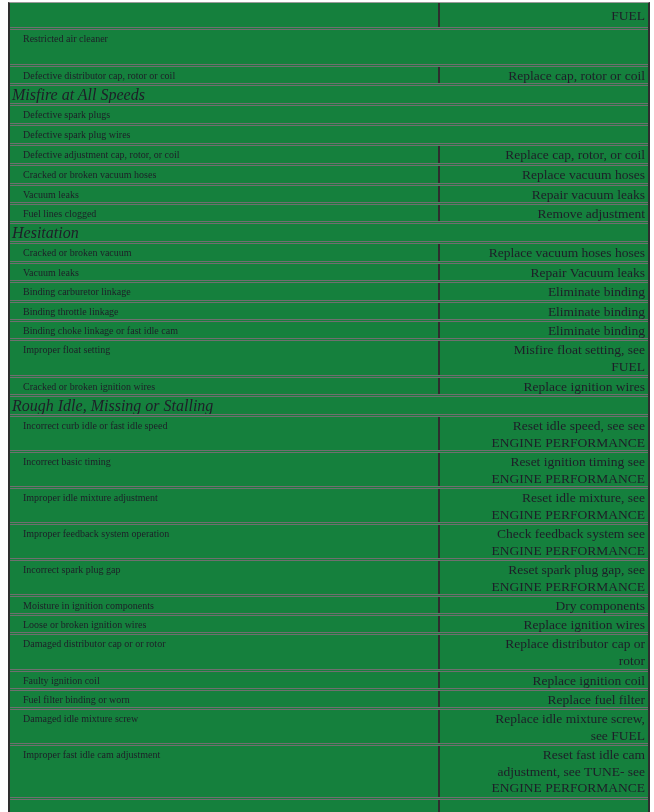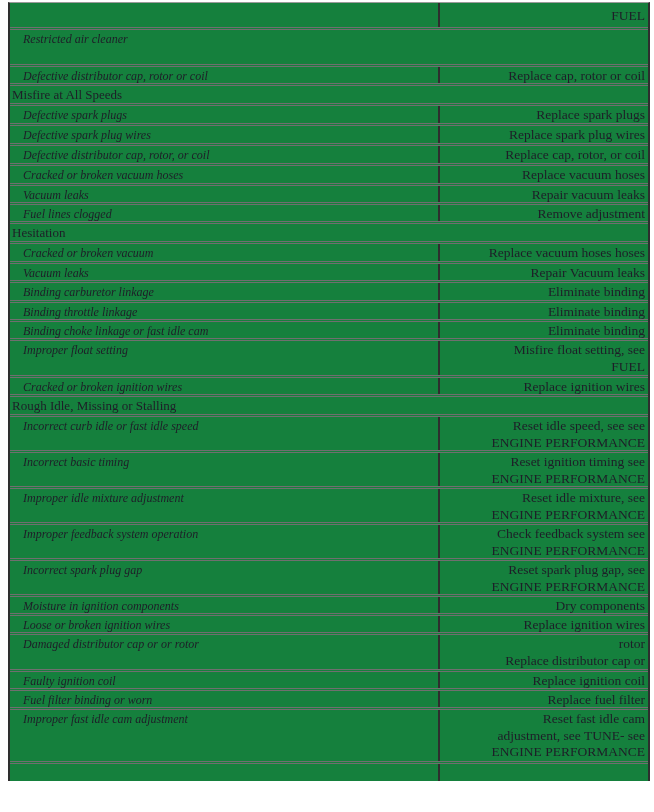--- a/index.html
+++ b/index.html
@@ -16,36 +16,36 @@
     background:#15803d;
   }
   .row{
     display:flex;box-sizing:border-box;overflow:hidden;
     border-bottom:3px double #6f6f6f;
   }
   .row.noborder{border-bottom:none;}
   .cl{
     flex:1;min-width:0;box-sizing:border-box;
     padding:1px 4px 0 13px;
-    font-size:12px;line-height:16.5px;white-space:nowrap;overflow:hidden;font-style:italic;
+    font-size:10px;line-height:16.5px;white-space:nowrap;overflow:hidden;
   }
   .cr{
     width:210px;box-sizing:border-box;
     border-left:2px solid #2e2e2e;
     text-align:right;
     padding:1px 3px 0 2px;
     font-size:13.5px;line-height:16.5px;overflow:hidden;
   }
   .cr .ln{white-space:nowrap;}
   .row.cont .cr{display:flex;flex-direction:column;justify-content:flex-end;padding-bottom:3px;}
   .section-row{
     display:block;box-sizing:border-box;overflow:hidden;
     border-bottom:3px double #6f6f6f;
     padding:1px 4px 16px 2px;
-    font-size:13px;line-height:16.5px;white-space:nowrap;
+    font-size:16px;line-height:16.5px;white-space:nowrap;font-style:italic;
   }
   .h17{height:17px}.h18{height:18px}.h19{height:19px}.h20{height:20px}
   .h27{height:27px}.h36{height:36px}.h37{height:37px}.h54{height:54px}
 </style>
 </head>
 <body>
 
 <div class="tbl">
 
   <div class="row cont h27">
@@ -63,34 +63,28 @@
     <div class="cl">Defective distributor cap, rotor or coil</div>
     <div class="cr">
       <div class="ln">Replace cap, rotor or coil</div>
     </div>
   </div>
 
   <div class="section-row h19">Misfire at All Speeds</div>
 
   <div class="row h20">
     <div class="cl">Defective spark plugs</div>
-    <div class="cr">
-      <div class="ln">Replace spark plugs</div>
-    </div>
   </div>
 
   <div class="row h20">
     <div class="cl">Defective spark plug wires</div>
-    <div class="cr">
-      <div class="ln">Replace spark plug wires</div>
-    </div>
-  </div>
-
-  <div class="row h20">
-    <div class="cl">Defective distributor cap, rotor, or coil</div>
+  </div>
+
+  <div class="row h20">
+    <div class="cl">Defective adjustment cap, rotor, or coil</div>
     <div class="cr">
       <div class="ln">Replace cap, rotor, or coil</div>
     </div>
   </div>
 
   <div class="row h20">
     <div class="cl">Cracked or broken vacuum hoses</div>
     <div class="cr">
       <div class="ln">Replace vacuum hoses</div>
     </div>
@@ -214,39 +208,46 @@
   <div class="row h19">
     <div class="cl">Loose or broken ignition wires</div>
     <div class="cr">
       <div class="ln">Replace ignition wires</div>
     </div>
   </div>
 
   <div class="row h37">
     <div class="cl">Damaged distributor cap or or rotor</div>
     <div class="cr">
+      <div class="ln">Replace distributor cap or</div>
       <div class="ln">rotor</div>
-      <div class="ln">Replace distributor cap or</div>
     </div>
   </div>
 
   <div class="row h19">
     <div class="cl">Faulty ignition coil</div>
     <div class="cr">
       <div class="ln">Replace ignition coil</div>
     </div>
   </div>
 
   <div class="row h19">
     <div class="cl">Fuel filter binding or worn</div>
     <div class="cr">
       <div class="ln">Replace fuel filter</div>
     </div>
   </div>
 
+  <div class="row h36">
+    <div class="cl">Damaged idle mixture screw</div>
+    <div class="cr">
+      <div class="ln">Replace idle mixture screw,</div>
+      <div class="ln">see FUEL</div>
+    </div>
+  </div>
 
   <div class="row h54">
     <div class="cl">Improper fast idle cam adjustment</div>
     <div class="cr">
       <div class="ln">Reset fast idle cam</div>
       <div class="ln">adjustment, see TUNE- see</div>
       <div class="ln">ENGINE PERFORMANCE</div>
     </div>
   </div>
 

